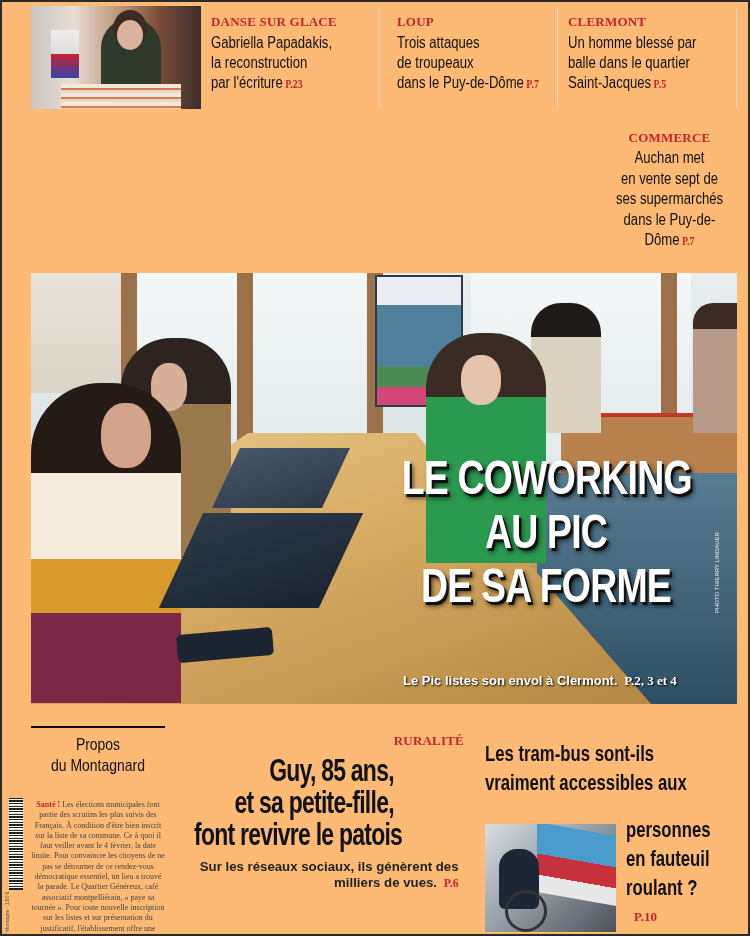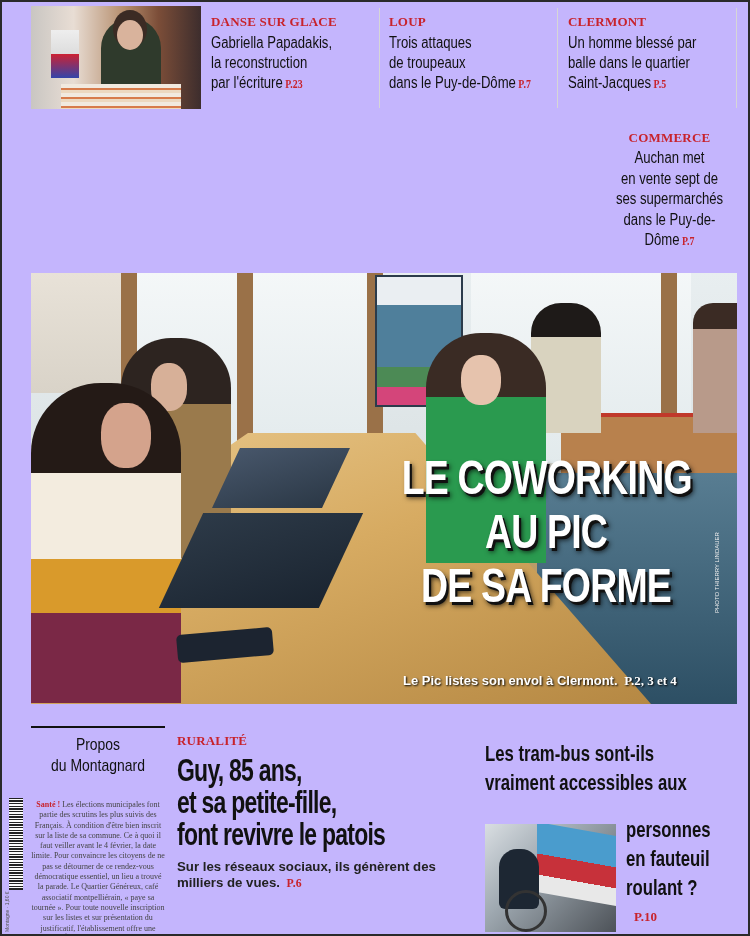--- a/index.html
+++ b/index.html
@@ -1,18 +1,18 @@
 <!DOCTYPE html>
 <html><head>
 <meta charset="utf-8">
 <style>
   * { box-sizing: border-box; margin: 0; padding: 0; }
   html, body { width: 750px; height: 936px; overflow: hidden; background: #2a2a2a; }
   body { position: relative; font-family: "Liberation Sans", sans-serif; }
-  .page { position: absolute; left: 2px; top: 2px; width: 746px; height: 932px; background: #c4b5fd; overflow: hidden; }
+  .page { position: absolute; left: 2px; top: 2px; width: 746px; height: 932px; background: #fdba74; overflow: hidden; }
 
   .kicker { font-family: "Liberation Serif", serif; font-weight: bold; color: #c8232c; font-size: 13px; letter-spacing: 0.2px; text-transform: uppercase; }
   .cond { font-family: "Liberation Sans", sans-serif; font-stretch: condensed; }
   .head { color: #111; font-size: 16px; line-height: 20px; transform-origin: left top; }
   .pref { font-family: "Liberation Serif", serif; font-weight: bold; color: #c8232c; font-size: 12px; margin-left: 3px; }
 
   
   .top-photo { position: absolute; left: 29px; top: 4px; width: 170px; height: 103px; overflow: hidden;
     background: linear-gradient(90deg, #c9c6c2 0%, #e8ddd4 25%, #b58d6c 55%, #7b4d38 75%, #3d2d2d 100%); }
   .top-photo .shelf { position: absolute; left: 20px; top: 24px; width: 28px; height: 48px; background: linear-gradient(180deg,#eee 0%,#ddd 50%, #c23 50%, #34a 100%); }
@@ -66,21 +66,21 @@
   .propos { position: absolute; left: 29px; top: 724px; width: 134px; }
   .propos .rule { height: 2px; background: #111; margin-bottom: 6px; }
   .propos .ptitle { text-align: center; font-size: 17px; line-height: 21px; color: #111; }
   .propos .body { margin-top: 24px; text-align: center; font-family: "Liberation Serif", serif; font-size: 8px; line-height: 10.3px; color: #444; }
   .propos .body .lead { color: #c8232c; font-weight: bold; }
 
   .barcode { position: absolute; left: 7px; top: 796px; width: 14px; height: 92px;
     background: repeating-linear-gradient(180deg,#222 0 1px,#fbfbfa 1px 2px,#222 2px 4px,#fbfbfa 4px 5px,#222 5px 6px,#fbfbfa 6px 8px); }
   .bc-text { position: absolute; left: 2px; top: 930px; font-size: 5px; color: #555; transform: rotate(-90deg); transform-origin: left top; white-space: nowrap; }
 
-  .art-mid { position: absolute; left: 175px; top: 731px; width: 270px; }
+  .art-mid { position: absolute; left: 192px; top: 731px; width: 270px; text-align: right; }
   .art-mid .head { font-size: 31px; line-height: 32px; font-weight: bold; letter-spacing: -1px; transform: scaleX(0.74); white-space: nowrap; margin-top: 6px; }
   .art-mid .deck { margin-top: 8px; font-size: 13.5px; line-height: 16px; color: #222; font-weight: bold; transform: scaleX(0.98); transform-origin: left; }
 
   .art-right { position: absolute; left: 483px; top: 731px; width: 254px; }
   .art-right .head1 { margin-top: 6px; font-size: 22px; line-height: 29px; font-weight: bold; color: #111; transform: scaleX(0.76); transform-origin: left top; white-space: nowrap; }
   .art-right .photo { position: absolute; left: 0; top: 91px; width: 131px; height: 108px; overflow: hidden; background: linear-gradient(135deg,#d9dee2 0%,#9ea8b0 40%,#4d5258 100%); }
   .art-right .photo .tram { position: absolute; left: 52px; top: 5px; width: 80px; height: 70px; background: linear-gradient(180deg,#4a9ccd 0 45%, #c7313a 45% 75%, #e8e8e8 75% 100%); transform: skewY(10deg); }
   .art-right .photo .man { position: absolute; left: 14px; top: 25px; width: 40px; height: 60px; border-radius: 18px 18px 6px 6px; background: #1d2733; }
   .art-right .photo .wheel { position: absolute; left: 20px; top: 66px; width: 42px; height: 42px; border-radius: 50%; border: 3px solid #333; }
   .art-right .head2 { position: absolute; left: 141px; top: 82px; font-size: 22px; line-height: 29px; font-weight: bold; color: #111; transform: scaleX(0.76); transform-origin: left top; white-space: nowrap; }
@@ -101,21 +101,21 @@
   <div class="teaser" style="left:209px; width:160px;">
     <div class="kicker">DANSE SUR GLACE</div>
     <div class="head cond" style="transform:scaleX(0.82); width:200px;">
       <div>Gabriella Papadakis,</div>
       <div>la reconstruction</div>
       <div><span>par l'écriture</span><span class="pref">P.23</span></div>
     </div>
   </div>
   <div class="sep-v" style="left:377px; top:6px; height:100px;"></div>
 
-  <div class="teaser" style="left:387px; width:160px;">
+  <div class="teaser" style="left:395px; width:160px;">
     <div class="kicker">LOUP</div>
     <div class="head cond" style="transform:scaleX(0.82); width:200px;">
       <div>Trois attaques</div>
       <div>de troupeaux</div>
       <div><span>dans le Puy-de-Dôme</span><span class="pref">P.7</span></div>
     </div>
   </div>
   <div class="sep-v" style="left:555px; top:6px; height:100px;"></div>
 
   <div class="teaser" style="left:566px; width:170px;">

